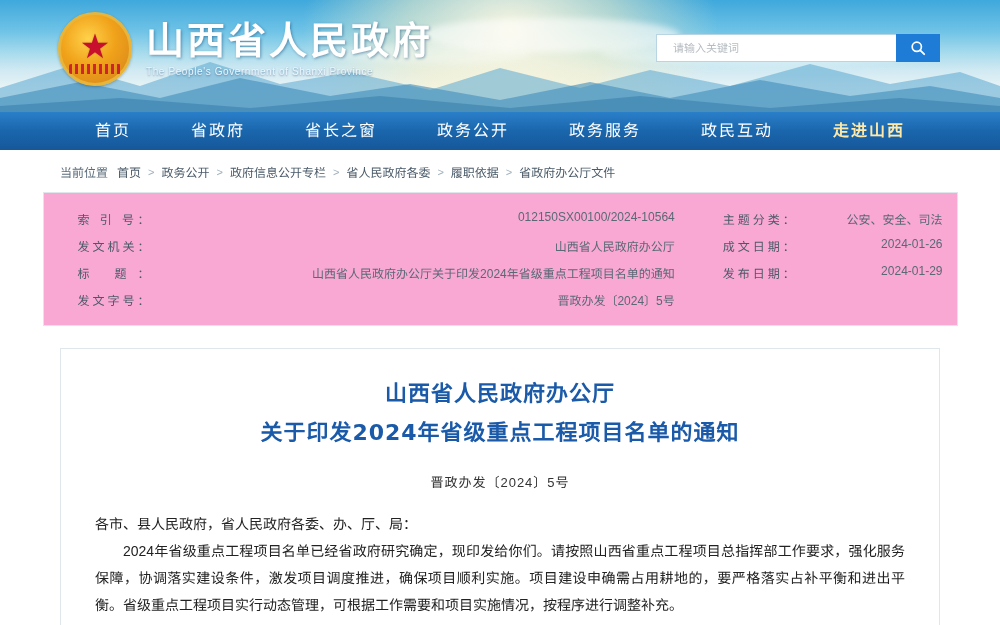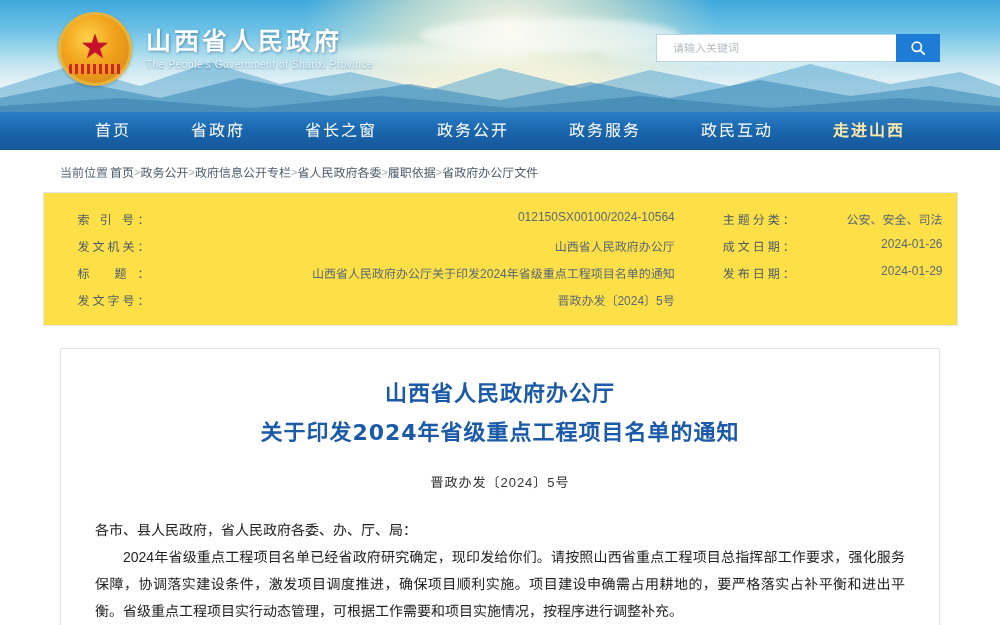--- a/index.html
+++ b/index.html
@@ -55,21 +55,21 @@
     font-size: 34px; color: #c8102e; text-shadow: 0 0 2px rgba(0,0,0,.2);
   }
   .emblem::after {
     content: "";
     position: absolute; left: 8px; right: 8px; bottom: 9px; height: 10px;
     background: repeating-linear-gradient(90deg, #c8102e 0 3px, transparent 3px 6px);
     border-radius: 2px; opacity: .85;
   }
   .site-title {
     color: #ffffff;
-    font-size: 25px; font-weight: 700; letter-spacing: 3px;
+    font-size: 38px; font-weight: 700; letter-spacing: 3px;
     text-shadow: 1px 1px 3px rgba(0,60,110,.45);
     line-height: 1.1;
     font-family: "DejaVu Sans", "Liberation Sans", sans-serif;
   }
   .site-subtitle {
     color: #eaf6ff;
     font-size: 10px; letter-spacing: .6px;
     text-shadow: 0 1px 2px rgba(0,60,110,.5);
     margin-top: 4px;
   }
@@ -114,31 +114,31 @@
   
   .page {
     width: 1000px;
     background: #ffffff;
     padding: 0;
   }
   .crumb {
     width: 880px; margin: 0 auto;
     padding: 13px 0 9px 0;
     font-size: 12px; color: #6b7b8a;
-    display: flex; align-items: center; flex-wrap: nowrap;
+    display: flex; align-items: center; gap: 7px; flex-wrap: nowrap;
     border-bottom: 0;
   }
   .crumb .label { color: #5d6d7c; margin-right: 2px; }
   .crumb a { color: #4a5a69; text-decoration: none; cursor: pointer; }
   .crumb .sep { color: #9fb0bd; font-size: 11px; }
 
   .meta-card {
     width: 915px; margin: 3px auto 0 auto;
     border: 1px solid #dfe6ec;
-    background: #fde047;
+    background: #f9a8d4;
     padding: 12px 0 12px 0;
   }
   .meta-table { width: 100%; border-collapse: collapse; }
   .meta-table td { padding: 5px 0; vertical-align: top; font-size: 12px; text-align: right; }
   .mk {
     width: 112px; text-align: justify; text-align-last: justify;
     color: #4b5a68; padding-left: 34px !important; padding-right: 6px !important;
     white-space: nowrap;
   }
   .mk::after { content: "："; }
@@ -159,21 +159,21 @@
     font-size: 22px; font-weight: 700; line-height: 1.75;
     letter-spacing: 1px;
     font-family: "DejaVu Sans", "Liberation Sans", sans-serif;
   }
   .doc-number {
     text-align: center; margin-top: 20px;
     font-size: 13px; color: #333;
     letter-spacing: 1px;
   }
   .doc-salutation {
-    margin-top: 26px; font-size: 14px; color: #222; line-height: 1.9;
+    margin-top: 20px; font-size: 14px; color: #222; line-height: 1.9;
   }
   .doc-para {
     font-size: 14px; color: #222; line-height: 1.95;
     text-indent: 2em; text-align: justify;
     margin: 0;
   }
 </style>
 </head>
 <body>
 

